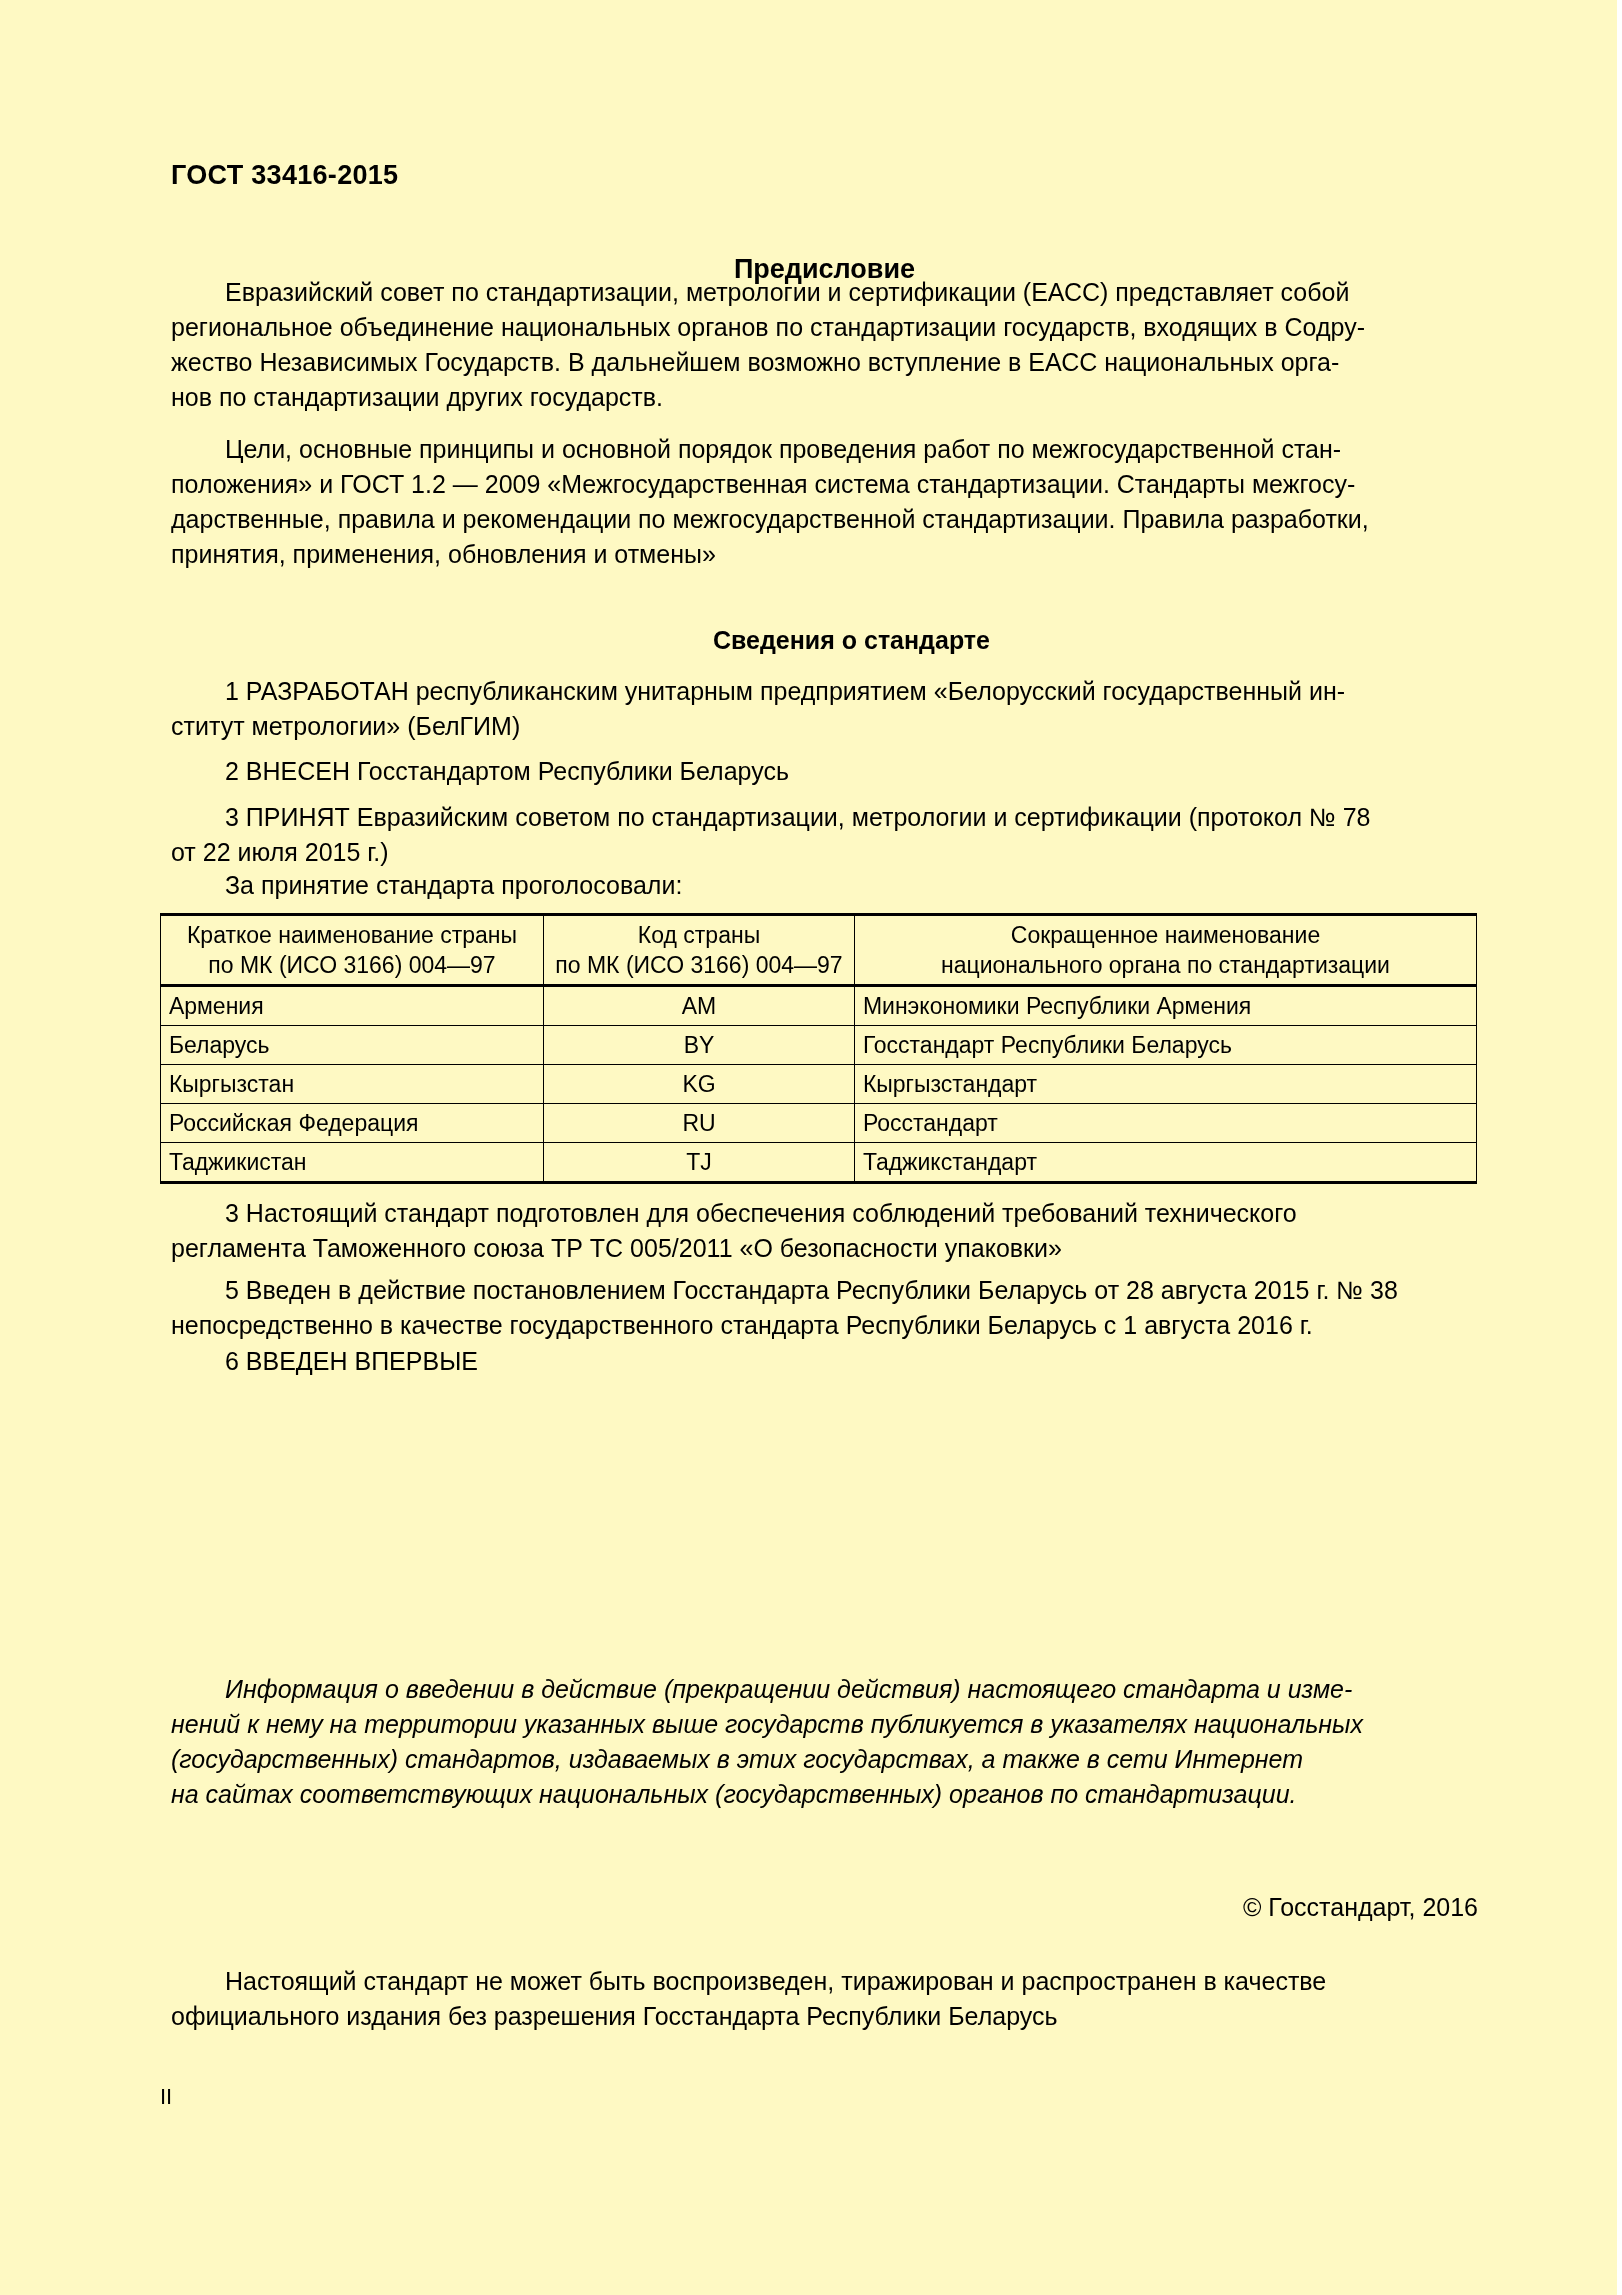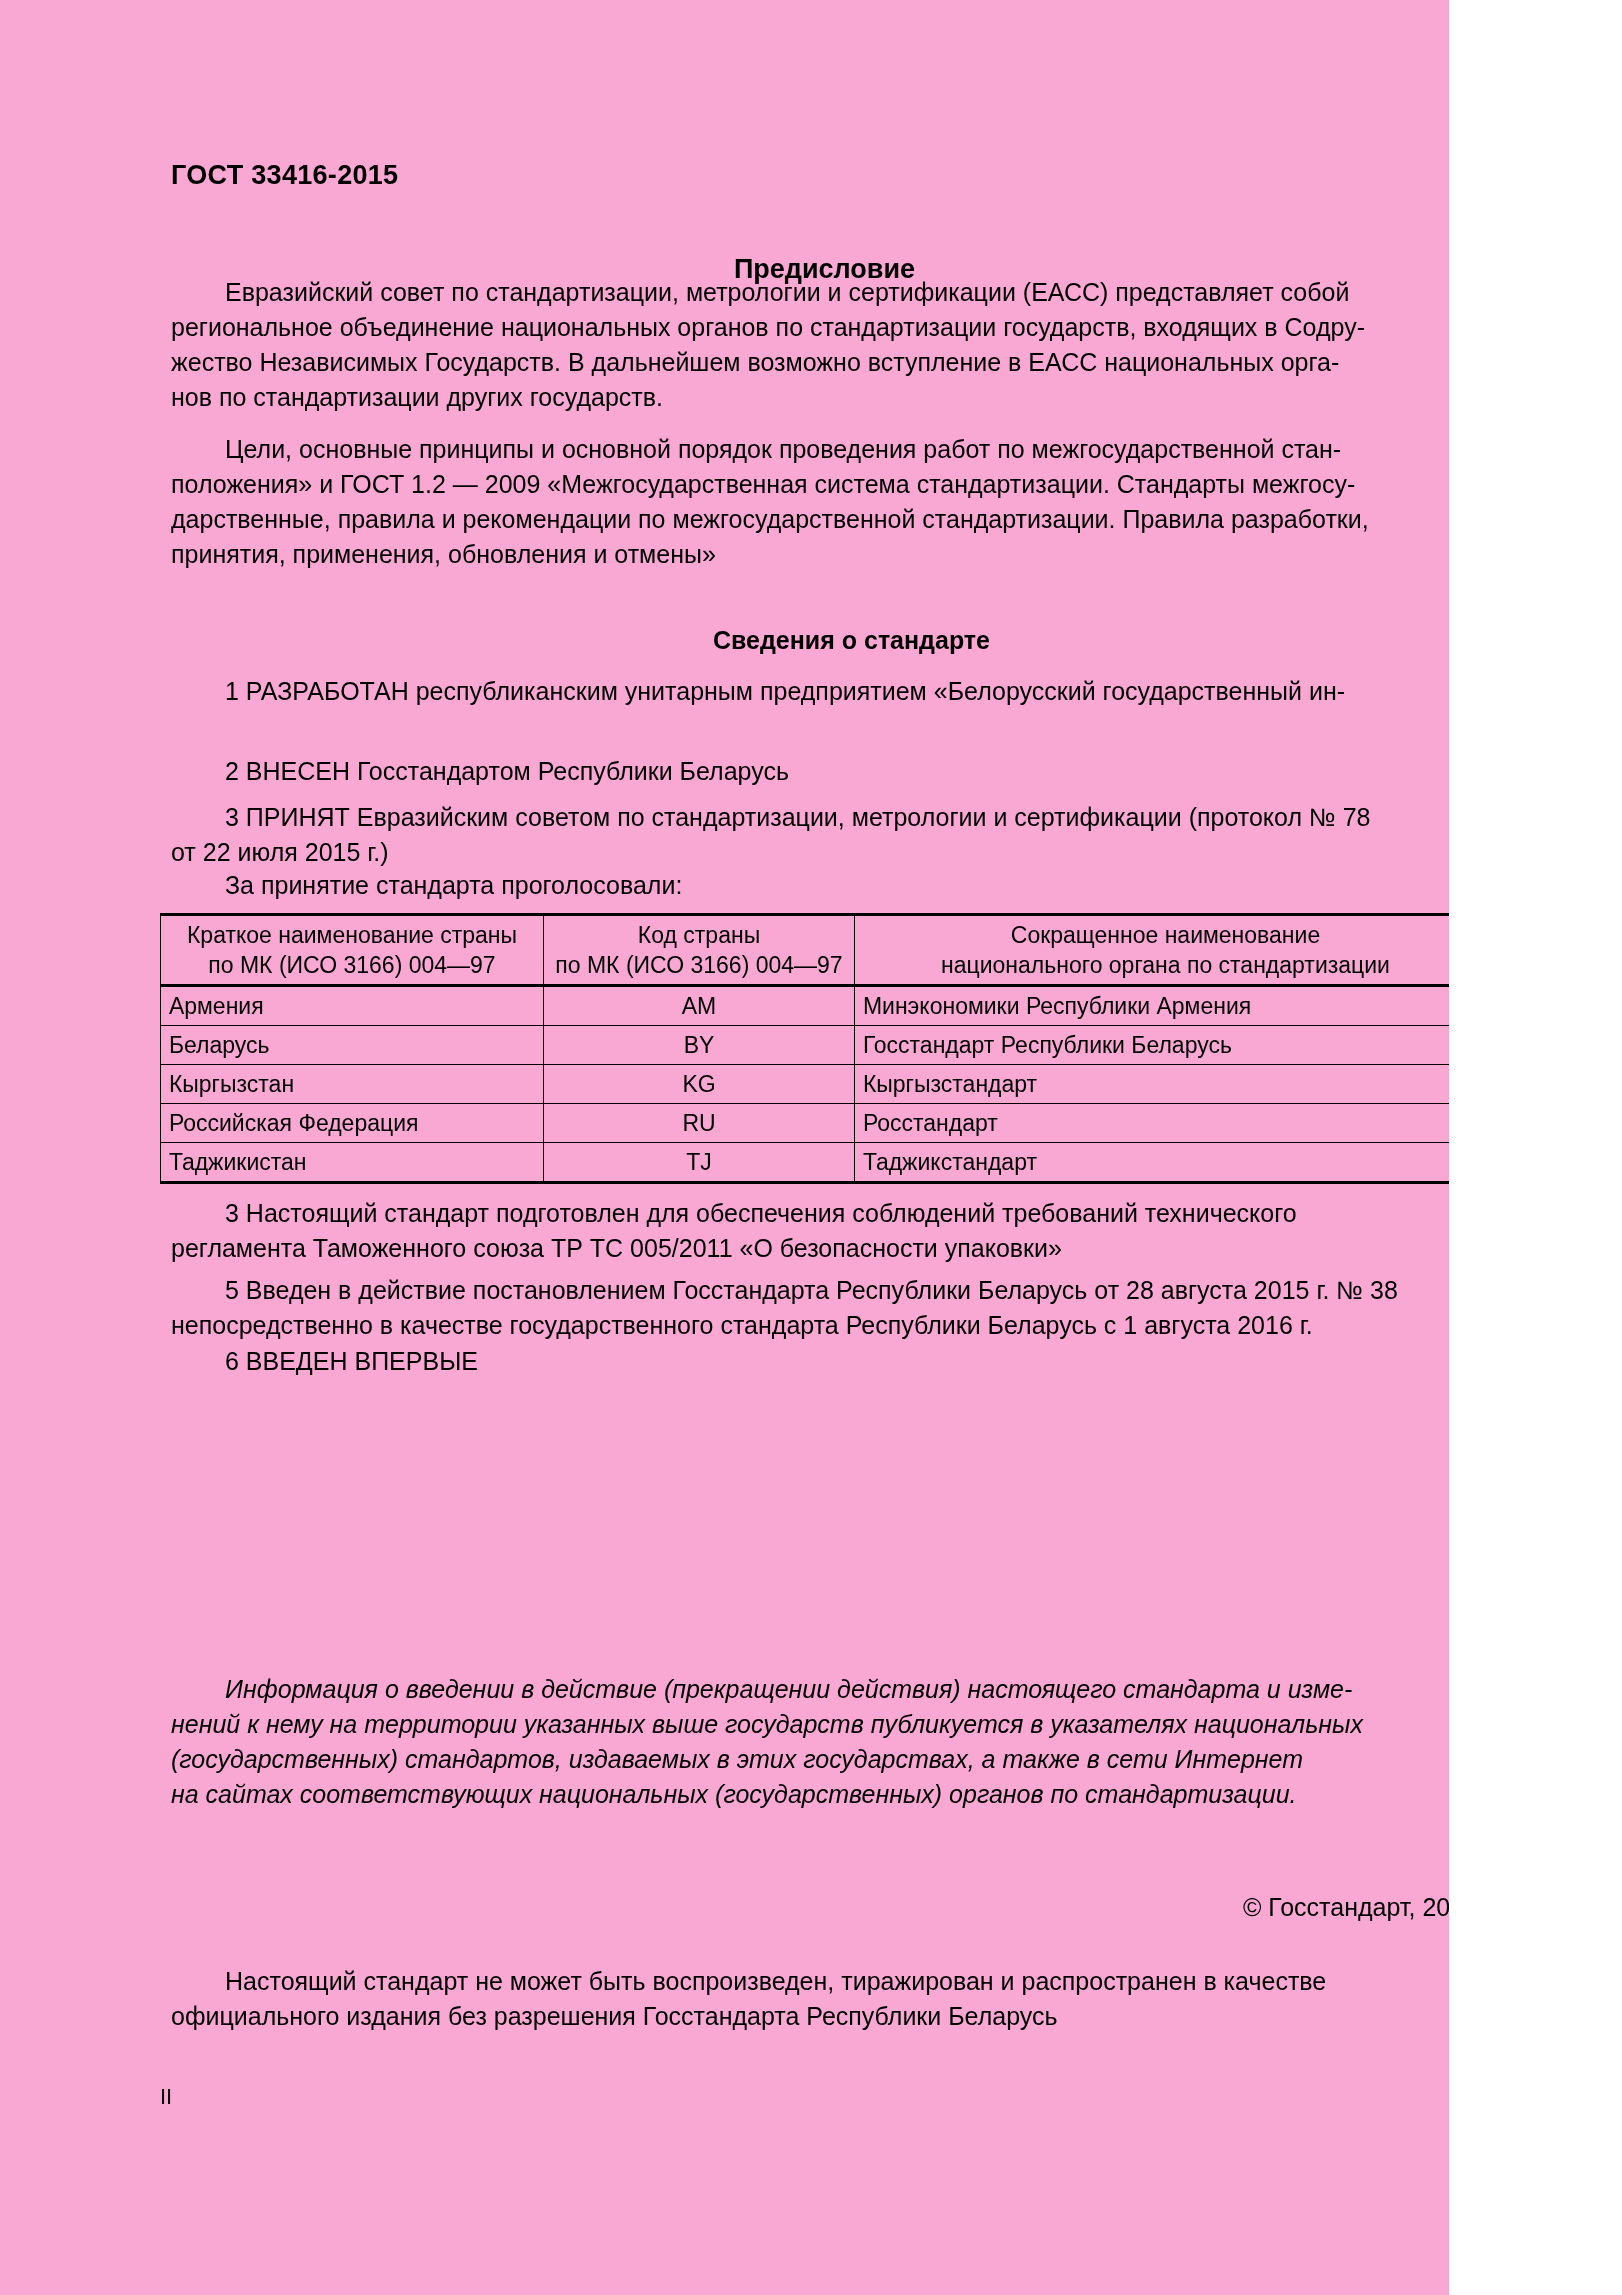--- a/index.html
+++ b/index.html
@@ -7,23 +7,23 @@
     margin: 0;
     padding: 0;
     background: #ffffff;
   }
   body {
     font-family: "Liberation Sans", sans-serif;
     color: #000000;
   }
   .page {
     position: relative;
-    width: 1449px;
+    width: 1617px;
     height: 2295px;
-    background: #f9a8d4;
+    background: #fef9c3;
     box-sizing: border-box;
     overflow: hidden;
   }
 
   .running-head {
     position: absolute;
     left: 171px;
     top: 160px;
     font-size: 27px;
     font-weight: bold;
@@ -170,20 +170,21 @@
       <span class="ln">дарственные, правила и рекомендации по межгосударственной стандартизации. Правила разработки,</span>
       <span class="ln last">принятия, применения, обновления и отмены»</span>
     </span>
   </div>
 
   <div class="subhead" style="top:623px;">Сведения о стандарте</div>
 
   <div class="body-block" style="top:674px;">
     <span class="lines">
       <span class="ln first">1 РАЗРАБОТАН республиканским унитарным предприятием «Белорусский государственный ин-</span>
+      <span class="ln last">ститут метрологии» (БелГИМ)</span>
     </span>
   </div>
 
   <div class="body-block" style="top:754px;">
     <span class="lines">
       <span class="ln first last">2 ВНЕСЕН Госстандартом Республики Беларусь</span>
     </span>
   </div>
 
   <div class="body-block" style="top:800px;">

